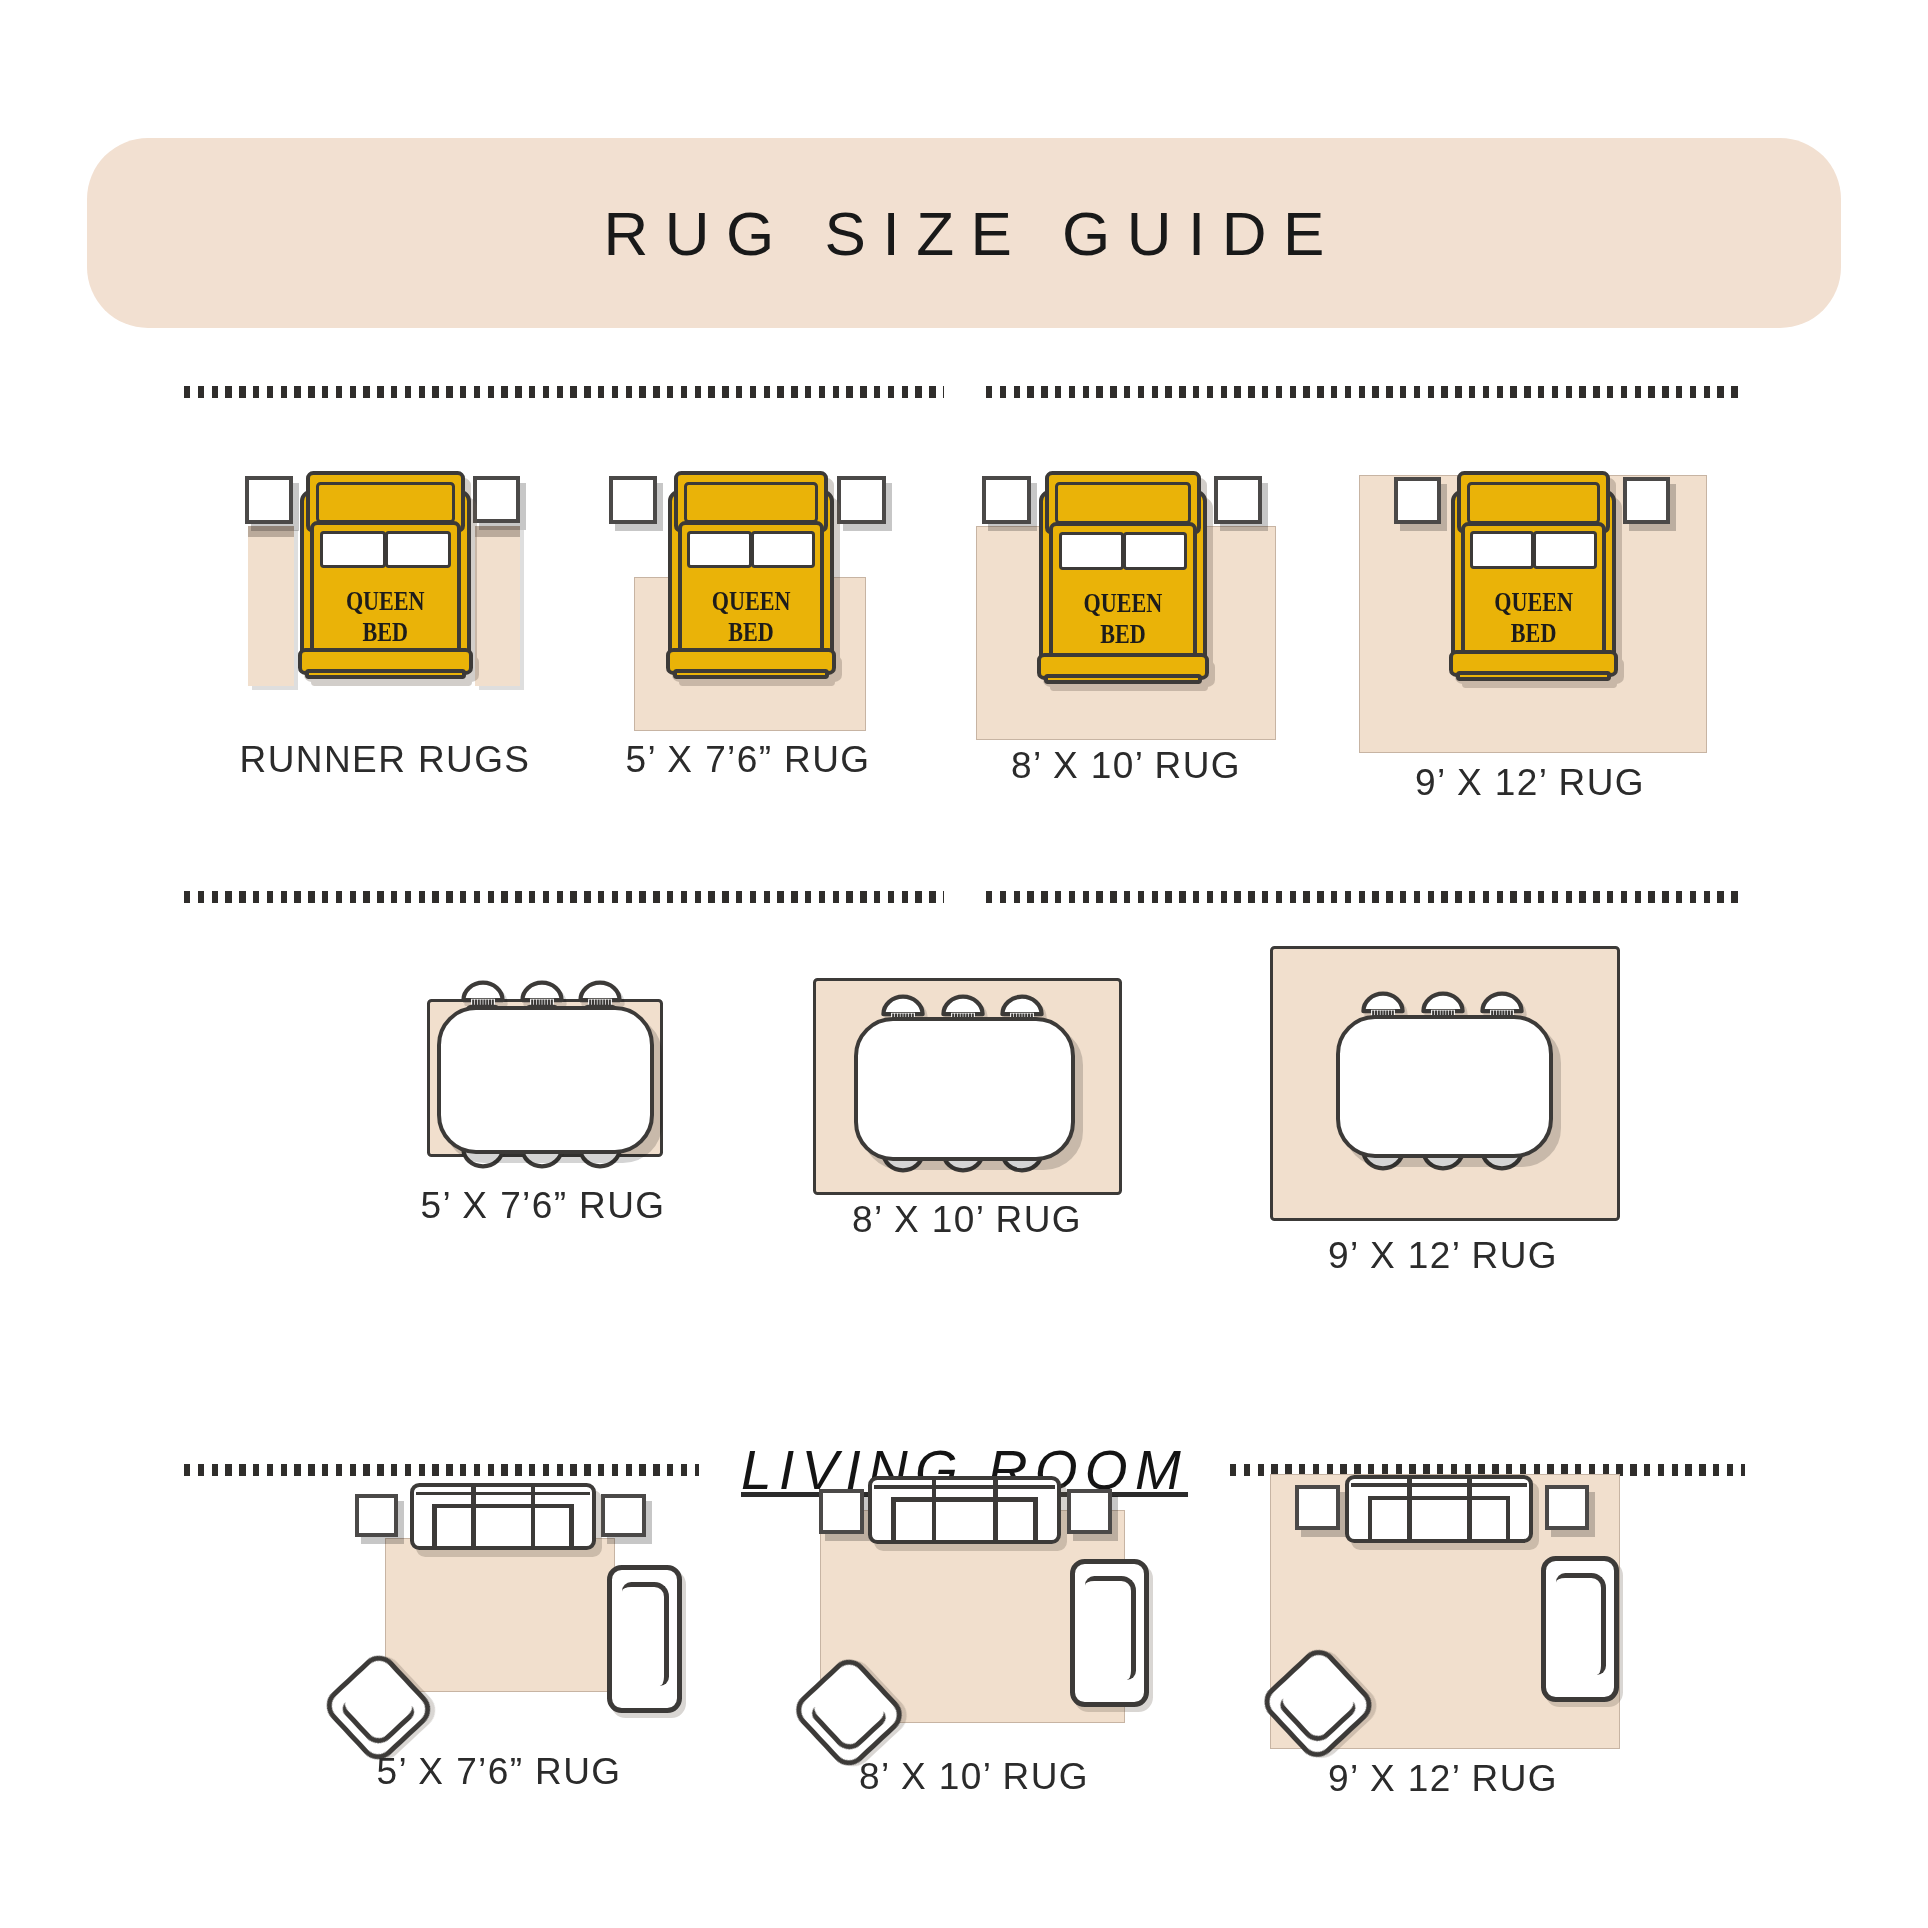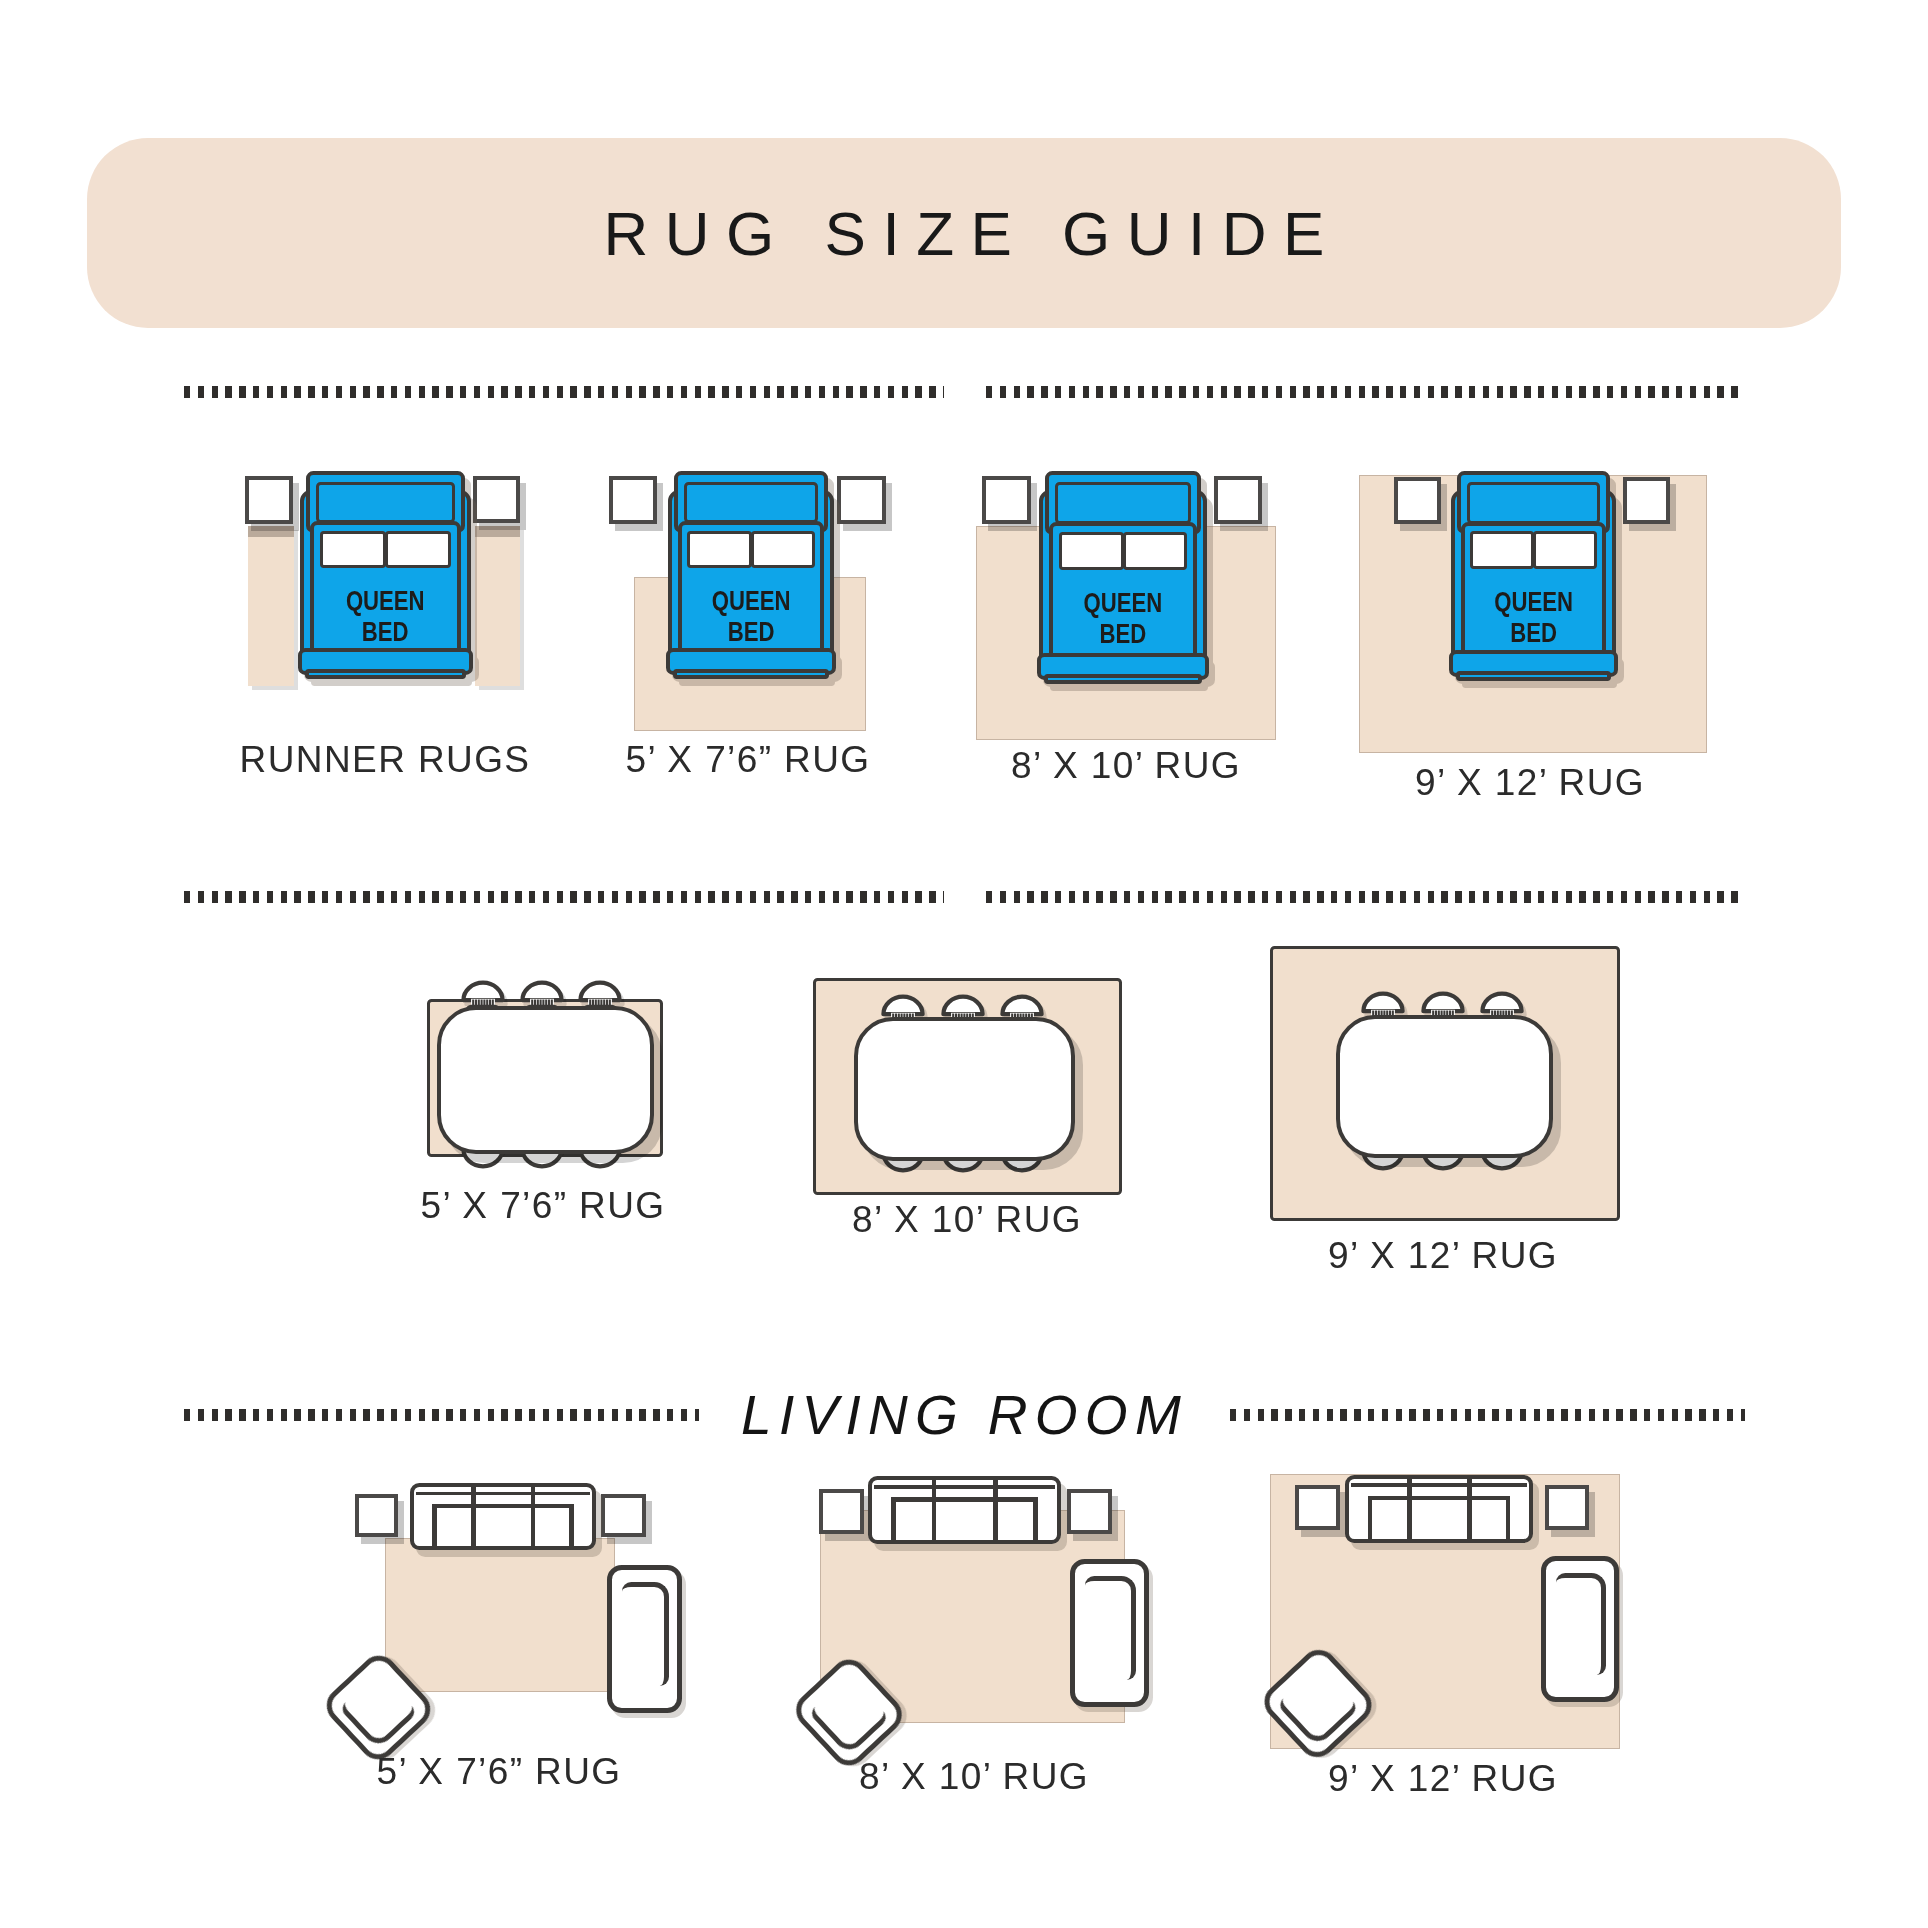--- a/index.html
+++ b/index.html
@@ -28,21 +28,21 @@
   .rug-soft{border:1.8px solid rgba(120,100,85,.35);}
   .rug-dark{border:3.7px solid var(--line);border-radius:4.6px;}
   .runner{position:absolute;background:var(--beige);
           box-shadow:inset 0 11px 0 rgba(110,98,85,.42);
           filter:drop-shadow(4.6px 4.6px 0 rgba(0,0,0,.13));}
   .sq{position:absolute;background:#fff;border:4.6px solid #4b4948;
       filter:drop-shadow(6.4px 7.3px 0 rgba(0,0,0,.22));}
 
   
   .bed{position:absolute;filter:drop-shadow(6.4px 7.3px 0 rgba(105,92,80,.30));}
-  .bed>div{position:absolute;background:#0ea5e9;border:4.6px solid var(--line);}
+  .bed>div{position:absolute;background:#eab308;border:4.6px solid var(--line);font-family:Liberation Serif, serif;}
   .bed-frame{left:0;right:0;top:9%;bottom:2%;border-radius:11px;}
   .bed-head{left:3.5%;right:3.5%;top:0;height:26%;border-radius:7.3px;}
   .bed-head::after{content:"";position:absolute;inset:6.4px;border:3.7px solid var(--line);border-radius:4.6px;}
   .bed-mattress{left:6%;right:6%;top:24%;bottom:9%;border-radius:7.3px;}
   .pillow{position:absolute;top:5.5px;height:24%;background:#fff;border:3.7px solid var(--line);border-radius:3.7px;width:calc(50% - 11px);}
   .pillow-l{left:5.5px;} .pillow-r{right:5.5px;}
   .bed-text{position:absolute;left:0;right:0;top:46%;text-align:center;font-weight:700;
             font-size:27px;letter-spacing:0px;transform:scaleX(.82);color:#1d1c1b;}
   .bed-foot{left:-1%;right:-1%;bottom:2%;height:9%;border-radius:7.3px;}
   .bed-footline{left:3%;right:3%;bottom:0;height:2.8px;border-width:2.8px;border-radius:3.7px;}
@@ -450,21 +450,21 @@
           <line x1="41" y1="35" x2="41" y2="47"></line>
           <line x1="45" y1="35" x2="45" y2="47"></line>
           <line x1="49" y1="35" x2="49" y2="47"></line>
         </g>
         <rect class="ch-seat" x="13" y="45" width="44" height="15" rx="5"></rect>
       </svg>
     <div class="ktable" style="left:69px;top:78px;width:209px;height:135px;"></div>
     <div class="dlabel" style="left:176px;top:298px;">9’ X 12’ RUG</div>
   </div>
 
-  <div class="sect" style="top:1383px;">
+  <div class="sect" style="top:1438px;text-decoration:underline;">
     <div class="dots"></div>
     <div class="stitle">LIVING ROOM</div>
     <div class="dots"></div>
   </div>
 
   <div class="diag" style="left:275px;top:1469px;width:413px;height:349px;">
     <div class="rug rug-soft" style="left:110px;top:69px;width:228px;height:152px;"></div>
     <div class="sq" style="left:80px;top:25px;width:35px;height:35px;"></div>
     <div class="sq" style="left:326px;top:25px;width:37px;height:35px;"></div>
     <div class="sofa" style="left:135px;top:13.8px;width:186px;height:67px;">

